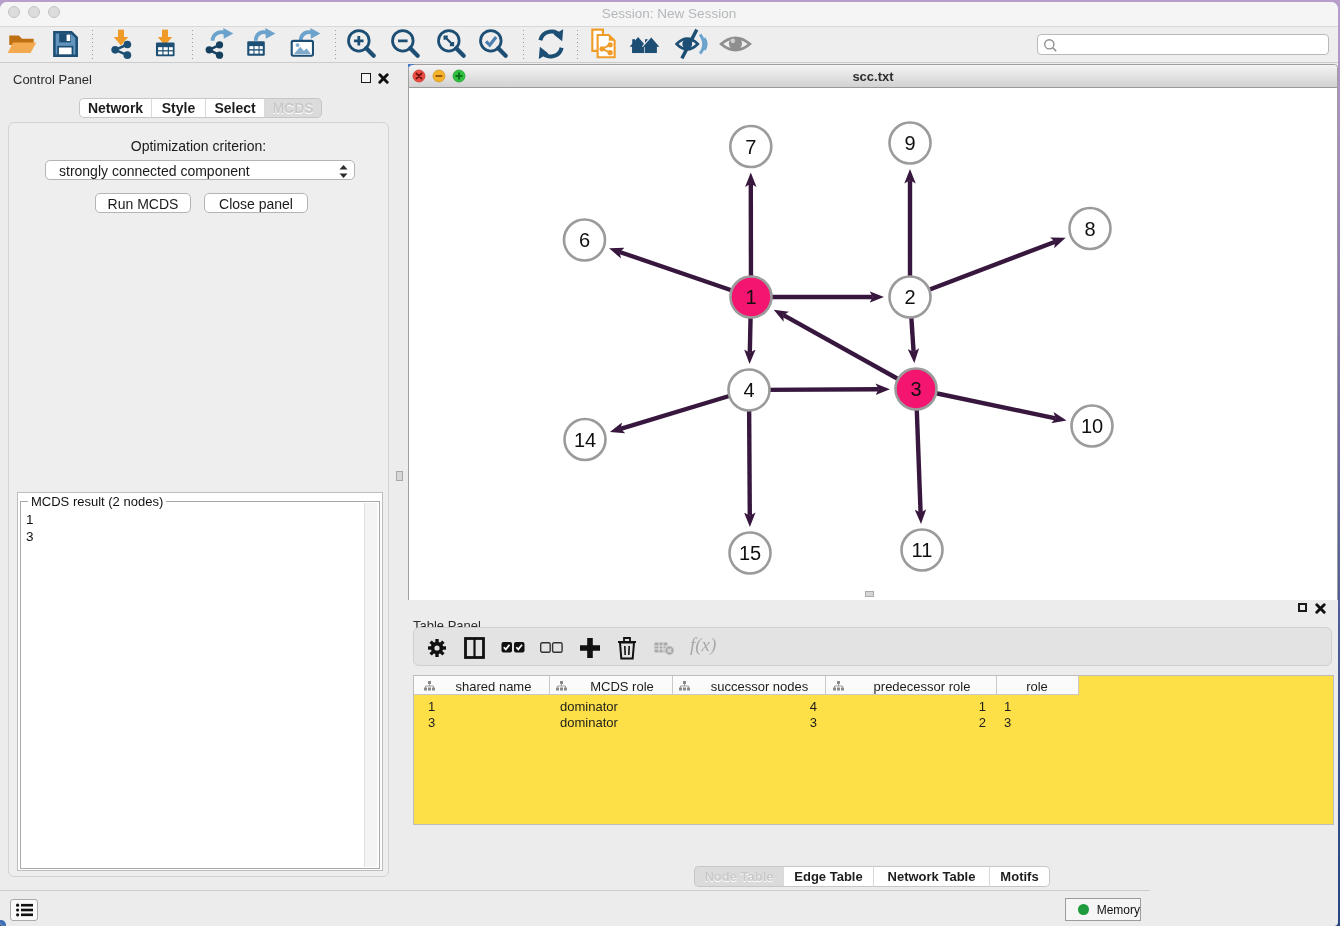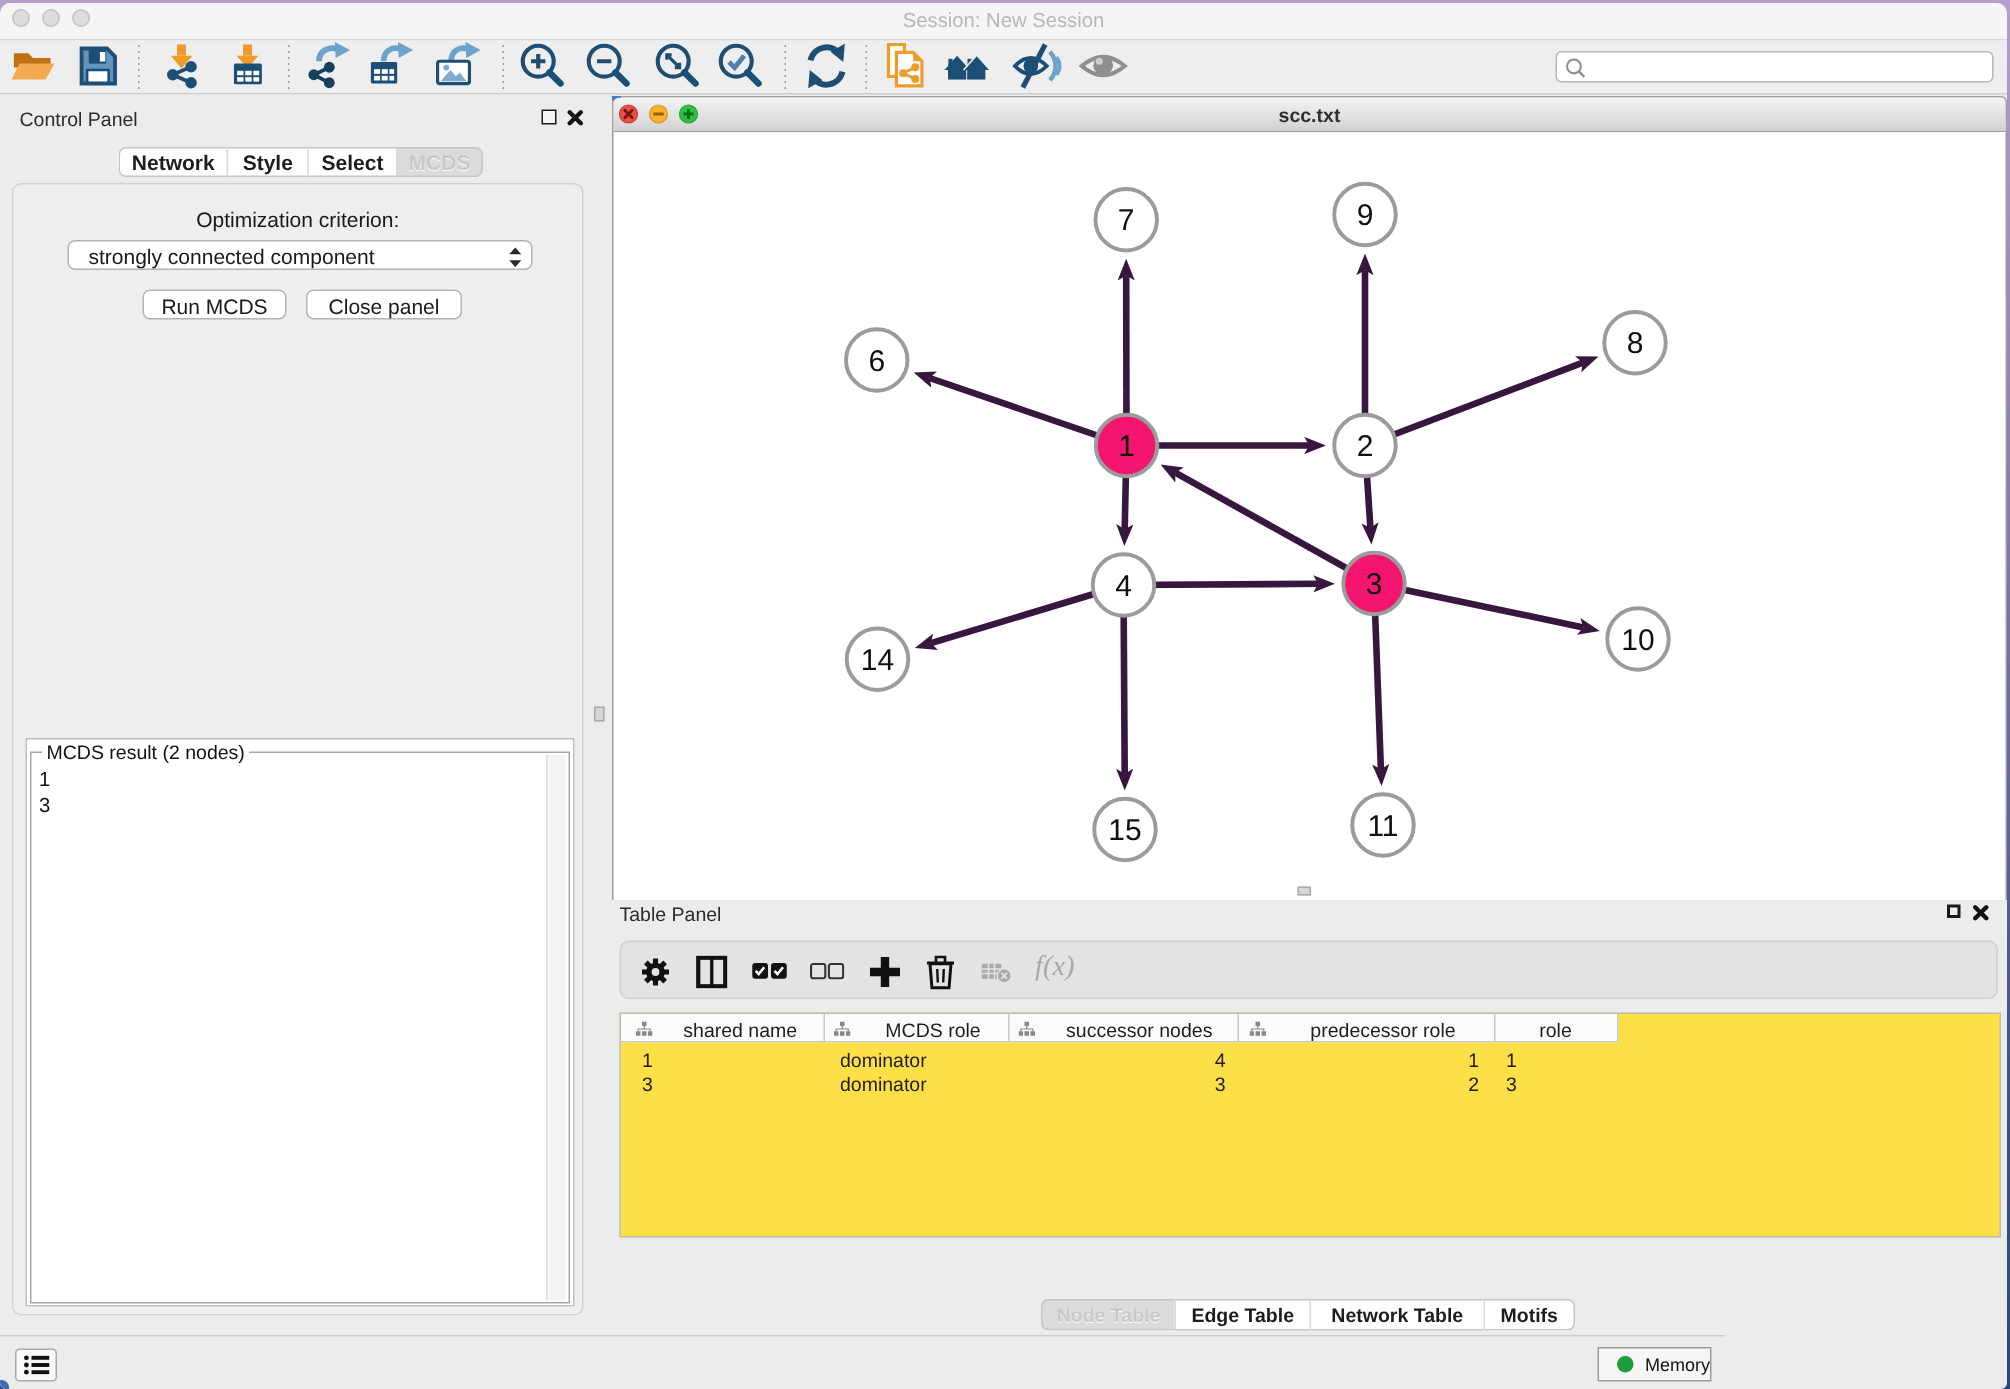--- a/index.html
+++ b/index.html
@@ -330,21 +330,21 @@
       <text x="501.0" y="62.0">9</text>
       <text x="683.0" y="345.0">10</text>
       <text x="513.0" y="469.0">11</text>
       <text x="176.0" y="358.5">14</text>
       <text x="341.0" y="472.0">15</text>
       </g>
     </svg>
   </div>
   <div id="hsplit-handle" style="position:absolute;left:865px;top:589px;width:9px;height:6px;"></div>
   <div id="table-panel">
-    <div class="panel-title" style="position:absolute;left:5px;top:2px;">Table Panel</div>
+    <div class="panel-title" style="position:absolute;left:5px;top:18px;">Table Panel</div>
     <div style="position:absolute;left:890px;top:3px;width:9px;height:9px;border:2px solid #1a1a1a;background:#ececec;"></div>
     <svg style="position:absolute;left:907px;top:3px;" width="11" height="11" viewBox="0 0 11 11">
       <path d="M1.8,1.8 L9.2,9.2 M9.2,1.8 L1.8,9.2" stroke="#111" stroke-width="2.9" stroke-linecap="round"></path>
     </svg>
     <div id="tp-toolbar">
       <svg style="position:absolute;left:12px;top:9px;" width="22" height="22" viewBox="0 0 22 22">
         <g fill="#111">
             <circle cx="11" cy="11" r="6.2"></circle>
         <g stroke="#111" stroke-width="3.4">
           <line x1="11" y1="2" x2="11" y2="20"></line>

